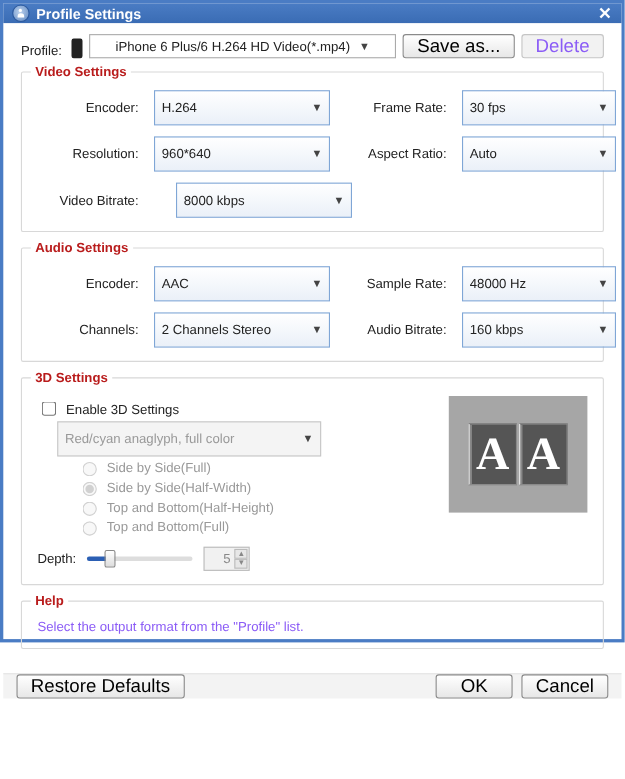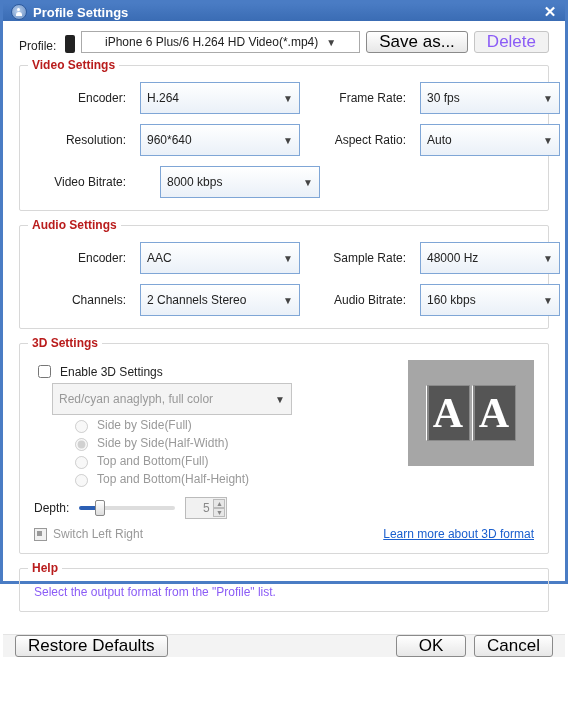--- a/index.html
+++ b/index.html
@@ -154,25 +154,25 @@
             <label class="radio disabled-text">
                 <input type="radio" disabled="" style="">
                 <span>Side by Side(Full)</span>
               </label>
             <label class="radio disabled-text">
                 <input type="radio" disabled="" checked="" style="">
                 <span>Side by Side(Half-Width)</span>
               </label>
             <label class="radio disabled-text">
                 <input type="radio" disabled="" style="">
+                <span>Top and Bottom(Half-Height)</span>
+              </label>
+            <label class="radio disabled-text">
+                <input type="radio" disabled="" style="">
                 <span>Top and Bottom(Full)</span>
-              </label>
-            <label class="radio disabled-text">
-                <input type="radio" disabled="" style="">
-                <span>Top and Bottom(Half-Height)</span>
               </label>
           </div>
         </div>
         <div class="preview">
           <div class="a">A</div>
           <div class="a">A</div>
         </div>
       </div>
       <div class="depth-row">
         <span>Depth:</span>
@@ -180,28 +180,20 @@
           <div class="slider-track"></div>
           <div class="slider-thumb"></div>
         </div>
         <div class="spinner">
           <span>5</span>
           <div class="updown">
               <span>▲</span>
               <span>▼</span>
             </div>
         </div>
-      </div>
-      <div style="display:flex;align-items:center;margin-top:8px;">
-        <div class="disabled-text" style="display:flex;align-items:center;gap:6px;">
-          <span class="switch-icon"></span>
-          <span>Switch Left Right</span>
-        </div>
-        <span class="spacer" style="flex:1;"></span>
-        <span class="link">Learn more about 3D format</span>
       </div>
     </div>
 
     <div class="group" style="flex:1;">
       <span class="glabel">Help</span>
       <div class="help-text">Select the output format from the "Profile" list.</div>
     </div>
 
   </div>
 

